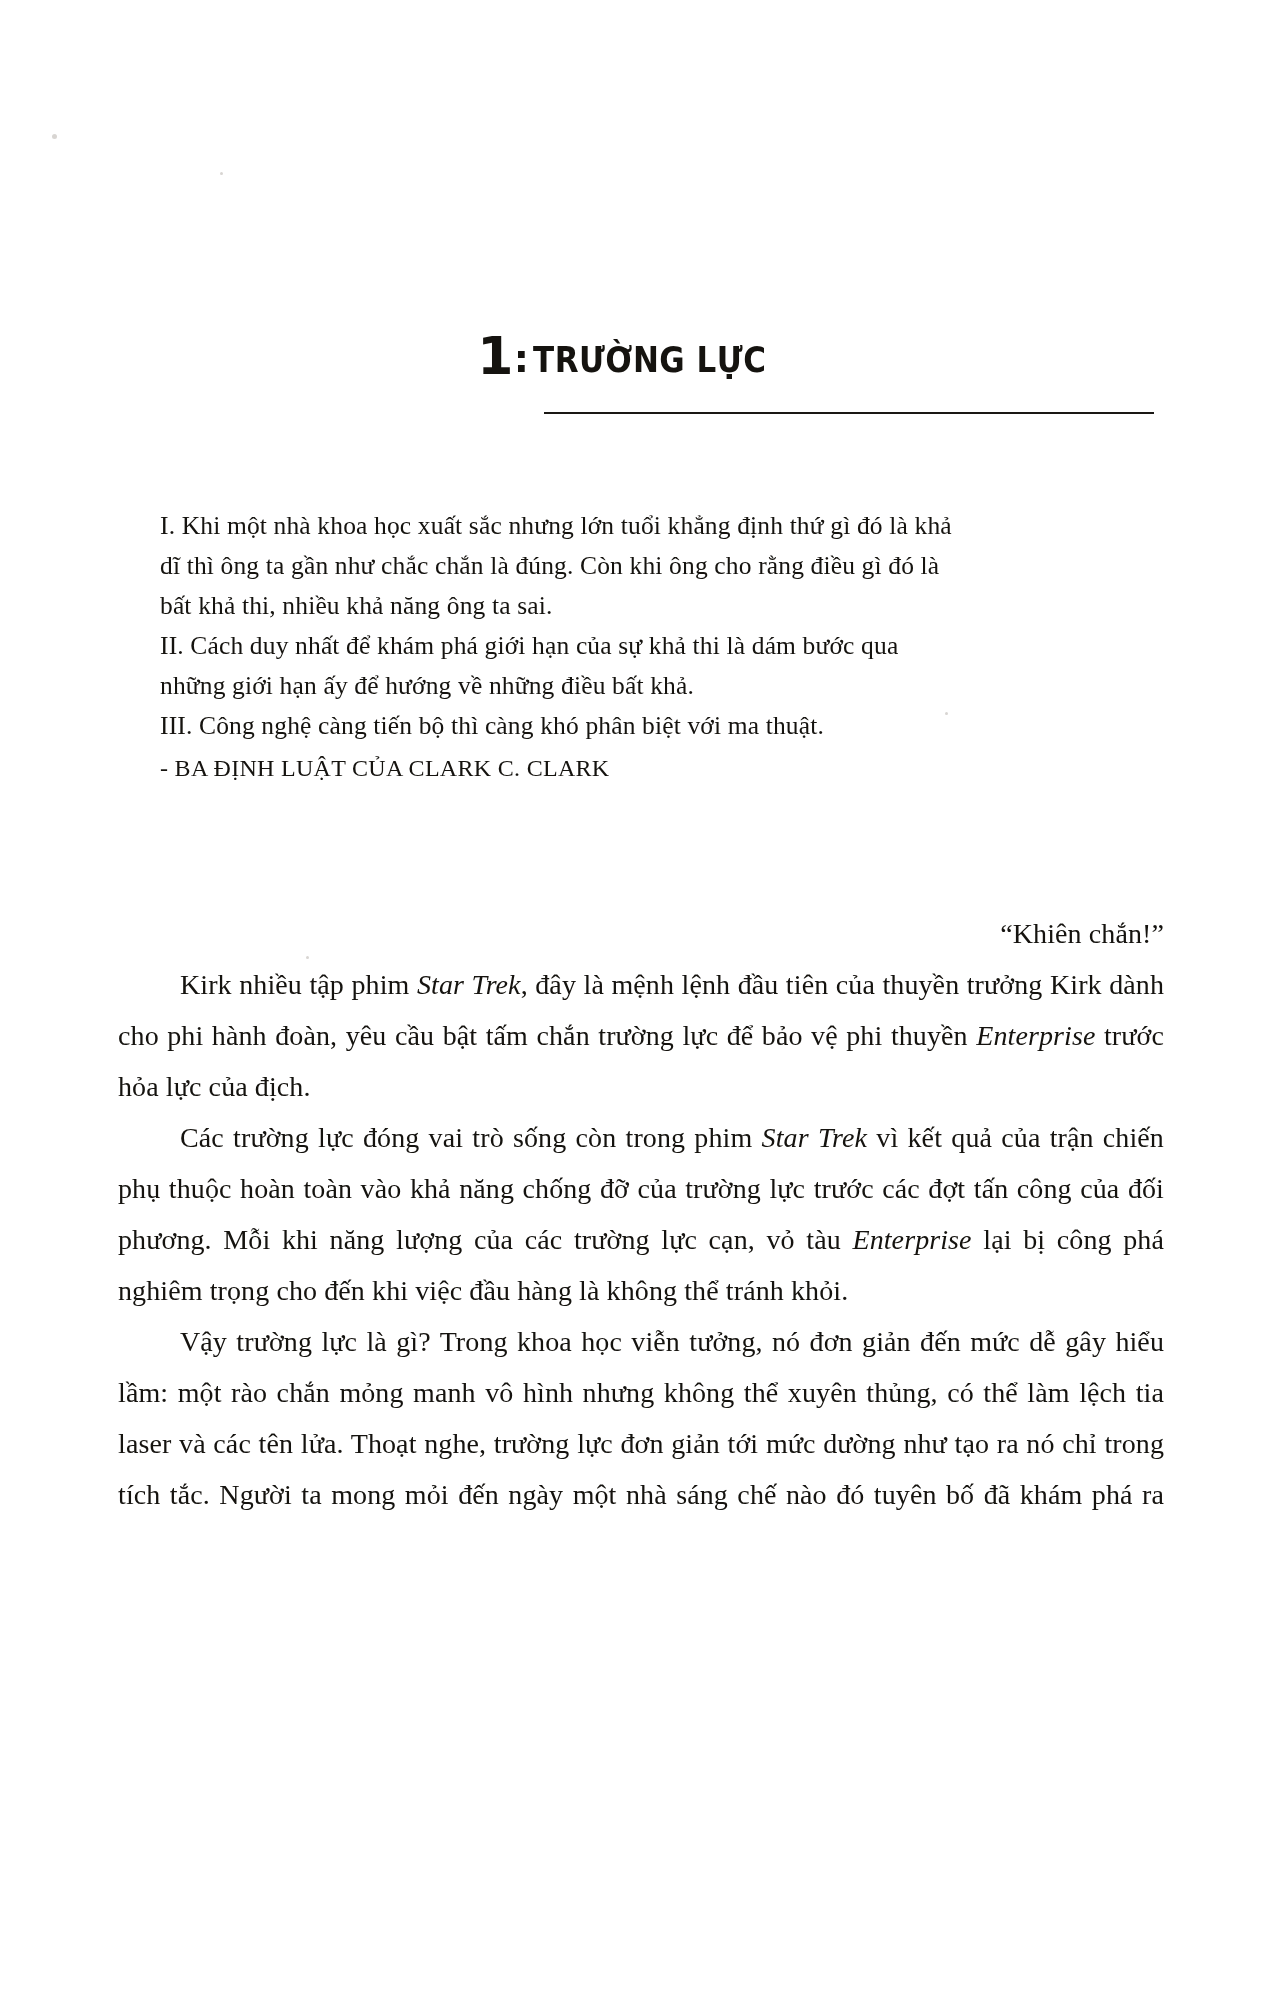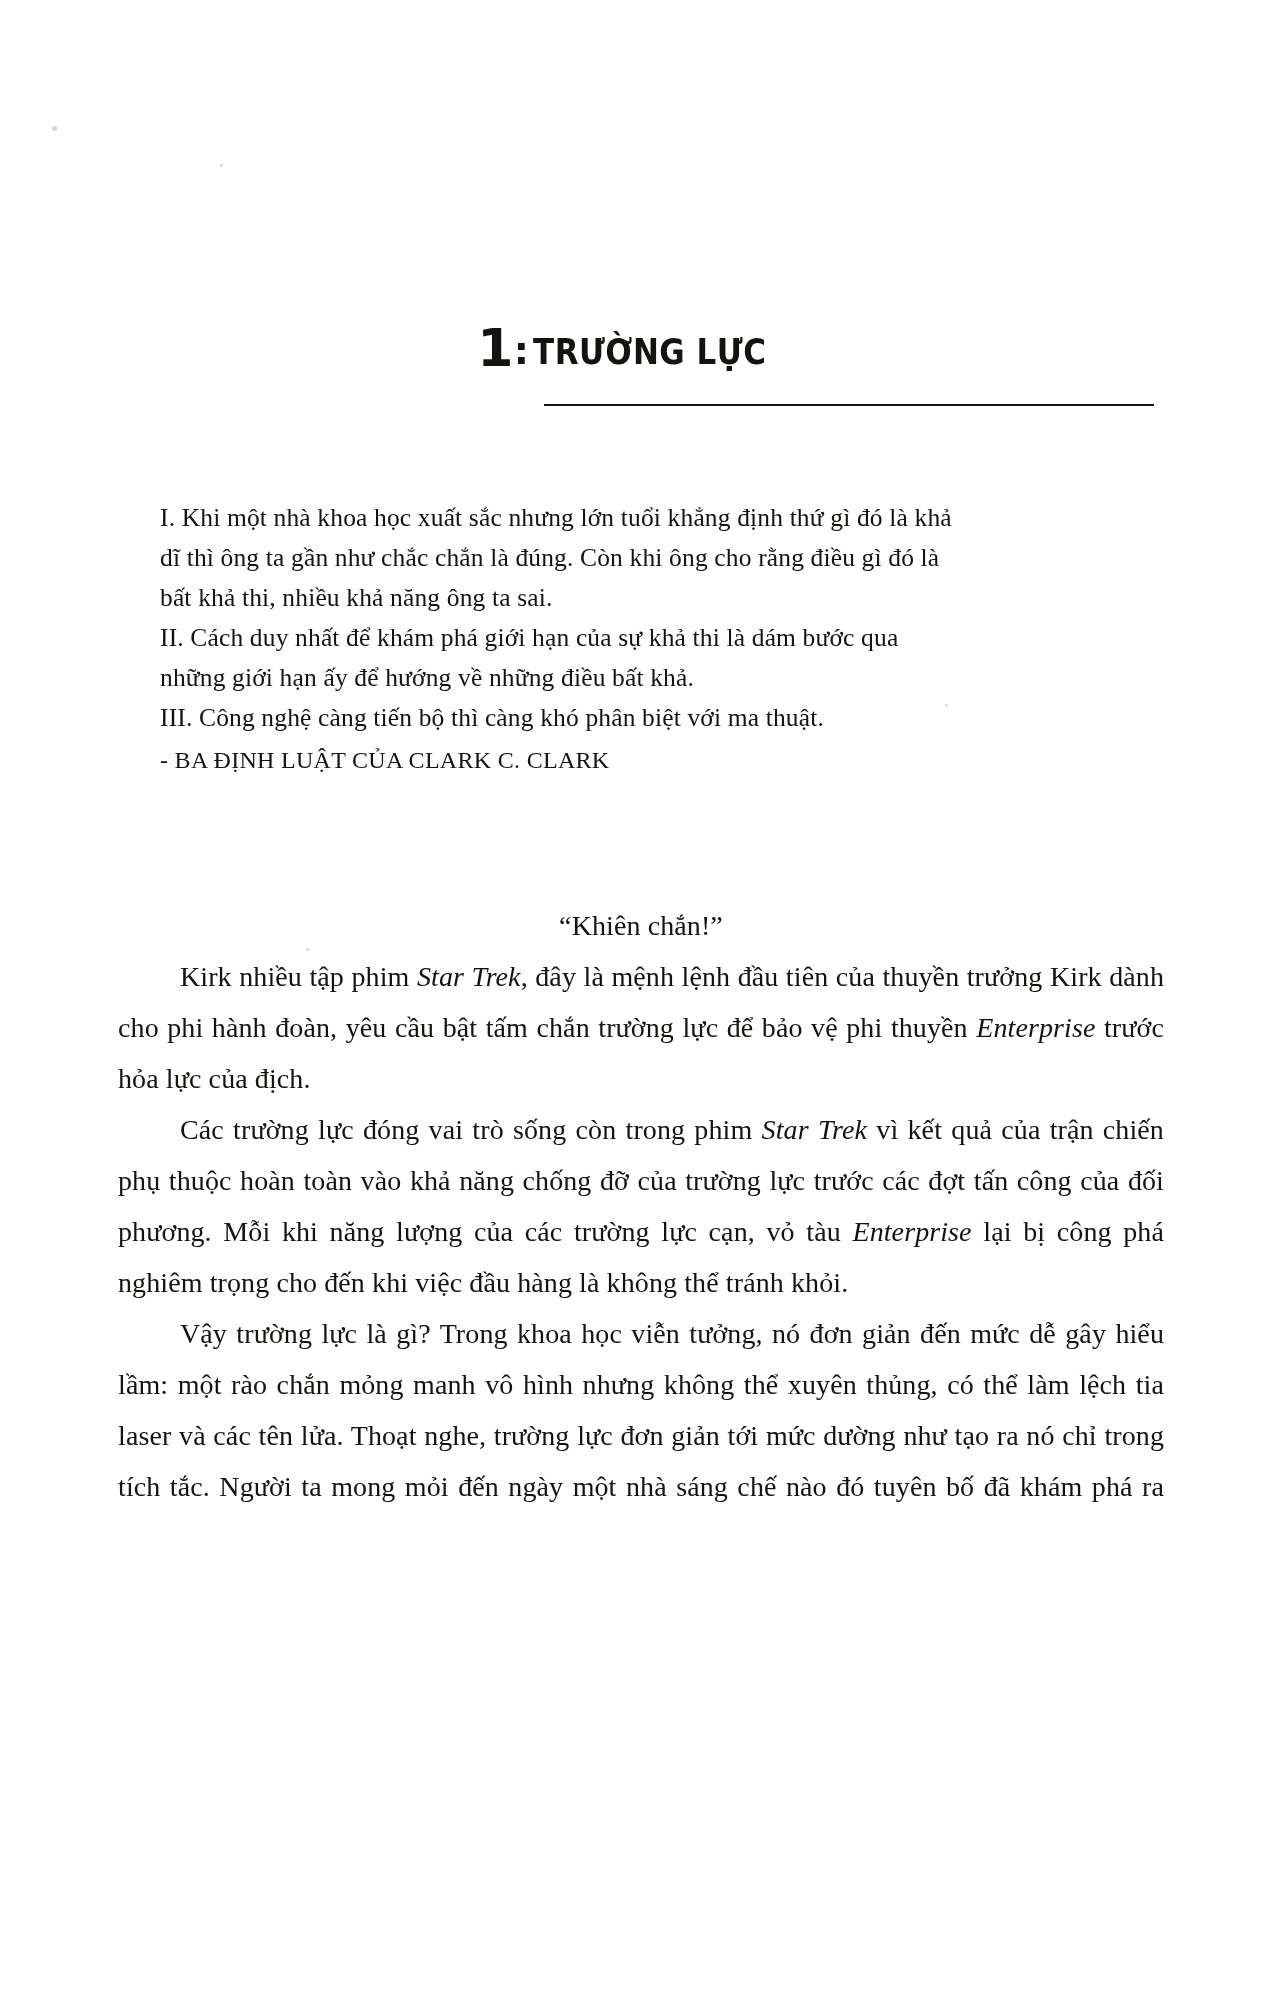--- a/index.html
+++ b/index.html
@@ -12,21 +12,21 @@
     height: 2016px;
     position: relative;
     font-family: "Liberation Serif", serif;
     color: #15130f;
   }
 
   
   .page {
     position: absolute;
     left: 0;
-    top: 4px;
+    top: 12px;
     width: 1280px;
     height: 1512px;
     background: #ffffff;
     overflow: hidden;
   }
 
   
   .speck {
     position: absolute;
     background: #b8b3ad;
@@ -107,21 +107,21 @@
     text-align: justify;
     text-justify: inter-word;
     letter-spacing: .1px;
   }
   .body-text p {
     margin: 0;
     text-indent: 62px;
   }
   .body-text p.no-indent {
     text-indent: 0;
-    text-align: center;
+    text-align: right;
     font-family: Liberation Serif, serif;
   }
   em { }
 
   
   .watermark {
     position: absolute;
     left: 48px;
     top: 1913px;
     display: flex;

